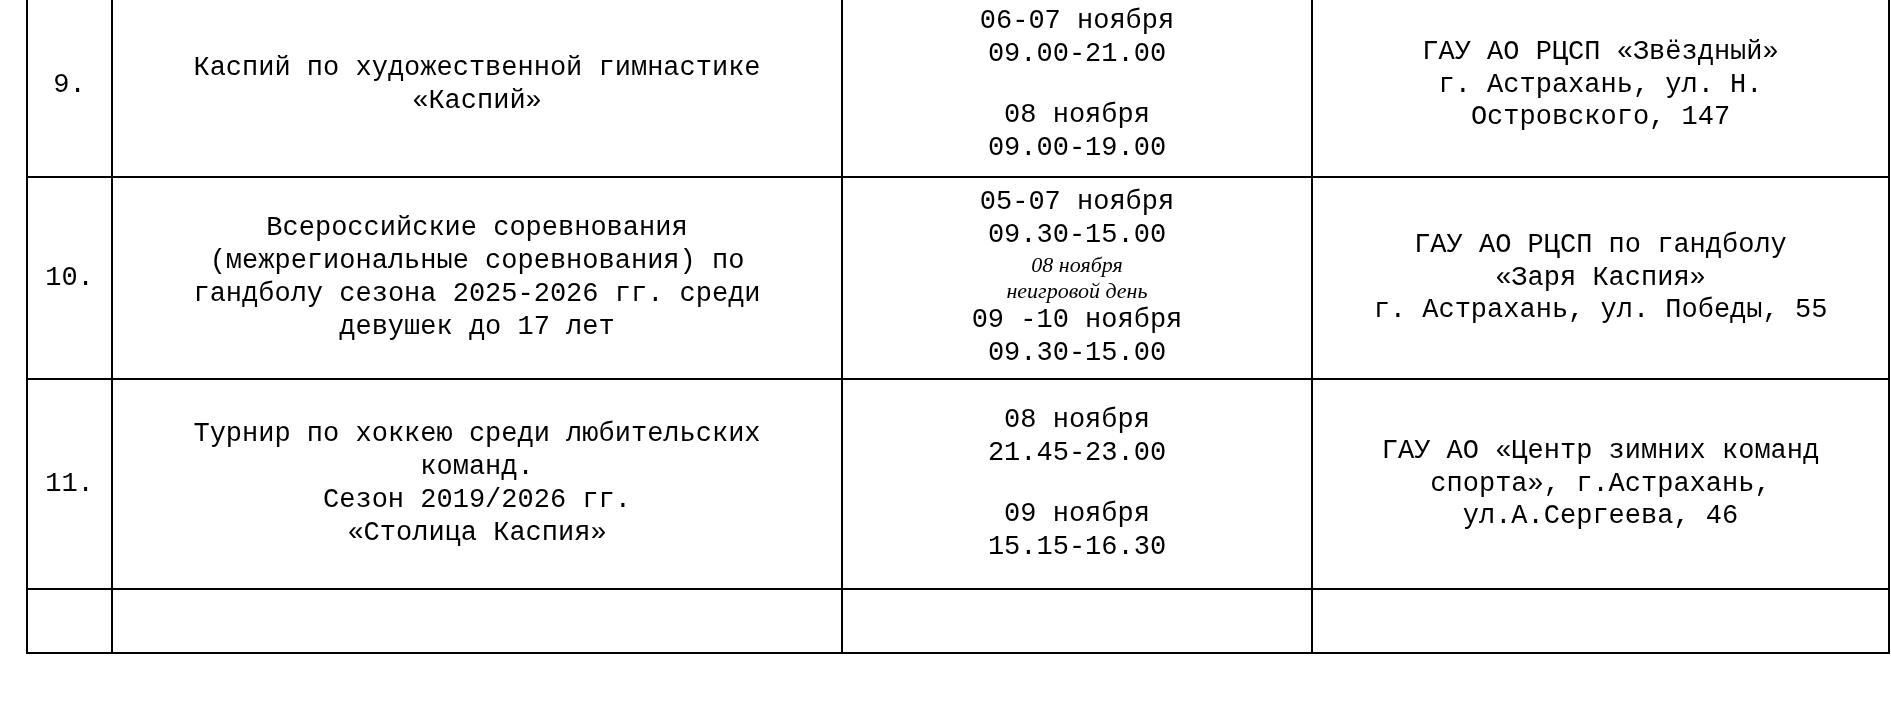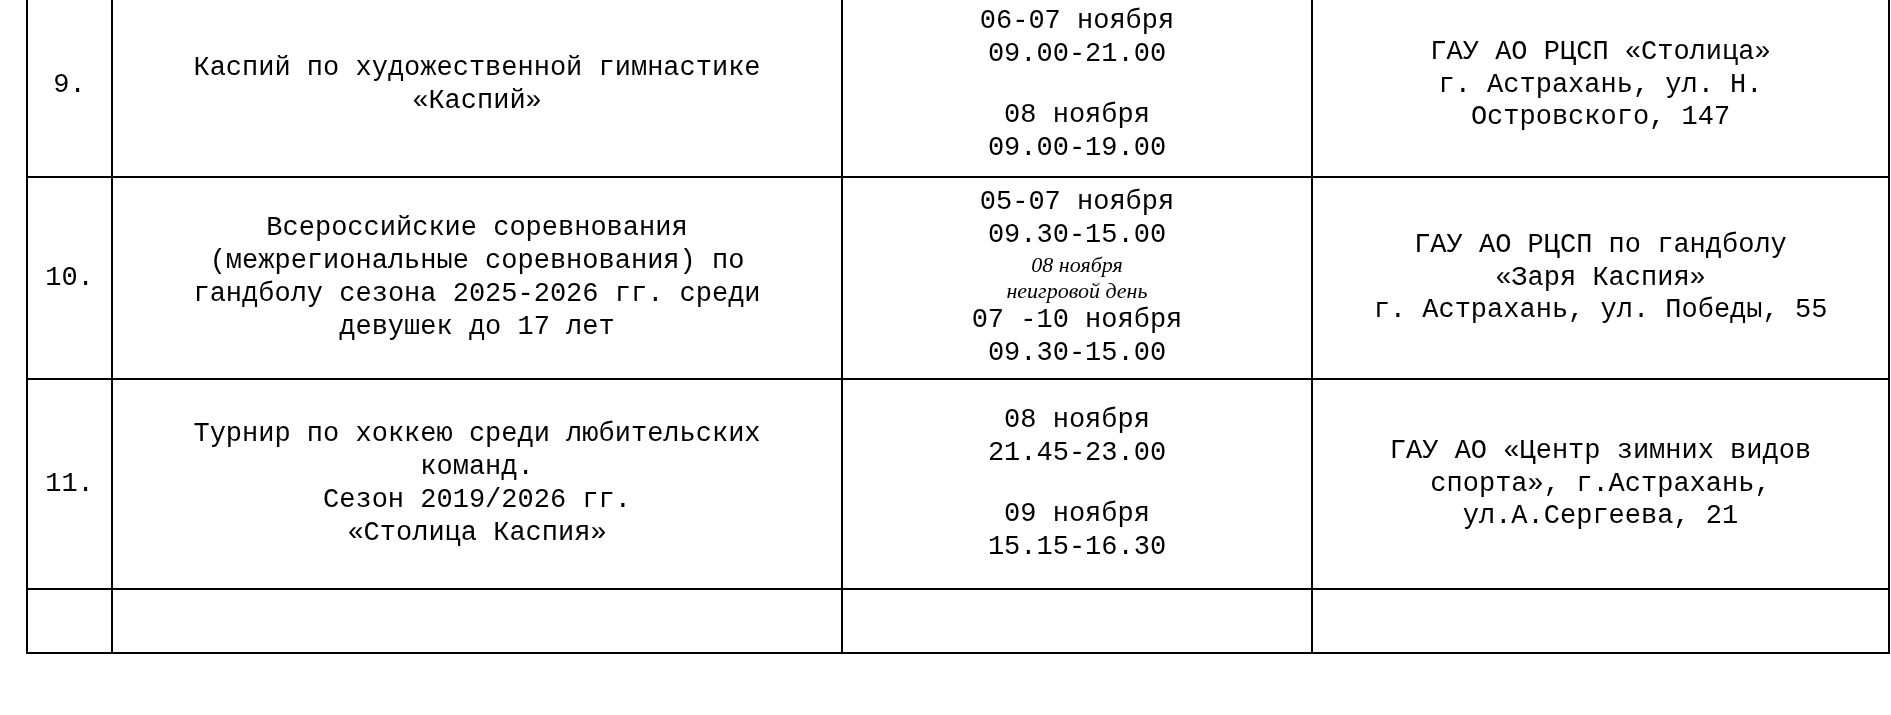--- a/index.html
+++ b/index.html
@@ -85,42 +85,42 @@
           <span class="line">«Каспий»</span>
         </td>
         <td class="date">
           <span class="line">06-07 ноября</span>
           <span class="line">09.00-21.00</span>
           <span class="gap"></span>
           <span class="line">08 ноября</span>
           <span class="line">09.00-19.00</span>
         </td>
         <td class="place">
-          <span class="line">ГАУ АО РЦСП «Столица»</span>
+          <span class="line">ГАУ АО РЦСП «Звёздный»</span>
           <span class="line">г. Астрахань, ул. Н.</span>
           <span class="line">Островского, 147</span>
         </td>
       </tr>
 
       <tr class="r10">
         <td class="num">
           <span class="line">10.</span>
         </td>
         <td class="name">
           <span class="line">Всероссийские соревнования</span>
           <span class="line">(межрегиональные соревнования) по</span>
           <span class="line">гандболу сезона 2025-2026 гг. среди</span>
           <span class="line">девушек до 17 лет</span>
         </td>
         <td class="date">
           <span class="line">05-07 ноября</span>
           <span class="line">09.30-15.00</span>
           <span class="small-italic">08 ноября</span>
           <span class="small-italic">неигровой день</span>
-          <span class="line">07 -10 ноября</span>
+          <span class="line">09 -10 ноября</span>
           <span class="line">09.30-15.00</span>
         </td>
         <td class="place">
           <span class="line">ГАУ АО РЦСП по гандболу</span>
           <span class="line">«Заря Каспия»</span>
           <span class="line">г. Астрахань, ул. Победы, 55</span>
         </td>
       </tr>
 
       <tr class="r11">
@@ -134,23 +134,23 @@
           <span class="line">«Столица Каспия»</span>
         </td>
         <td class="date">
           <span class="line">08 ноября</span>
           <span class="line">21.45-23.00</span>
           <span class="gap"></span>
           <span class="line">09 ноября</span>
           <span class="line">15.15-16.30</span>
         </td>
         <td class="place">
-          <span class="line">ГАУ АО «Центр зимних видов</span>
+          <span class="line">ГАУ АО «Центр зимних команд</span>
           <span class="line">спорта», г.Астрахань,</span>
-          <span class="line">ул.А.Сергеева, 21</span>
+          <span class="line">ул.А.Сергеева, 46</span>
         </td>
       </tr>
 
       <tr class="r12">
         <td class="num"></td>
         <td class="name"></td>
         <td class="date"></td>
         <td class="place"></td>
       </tr>
 

